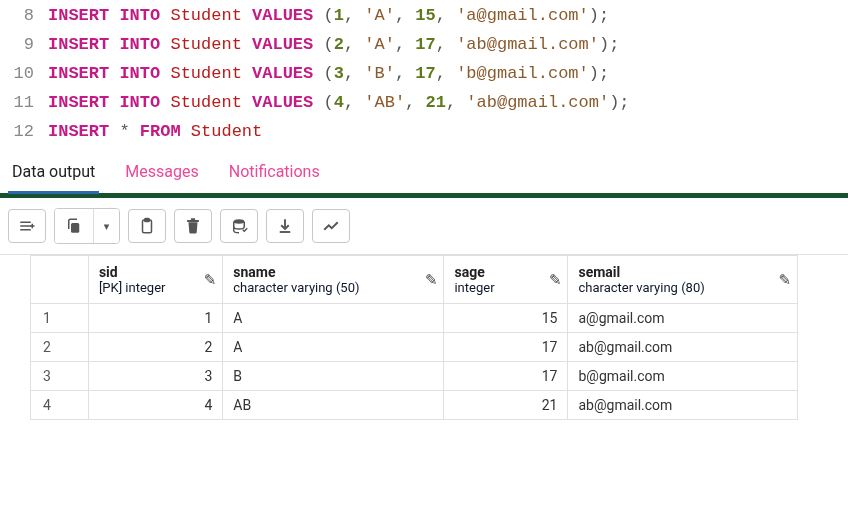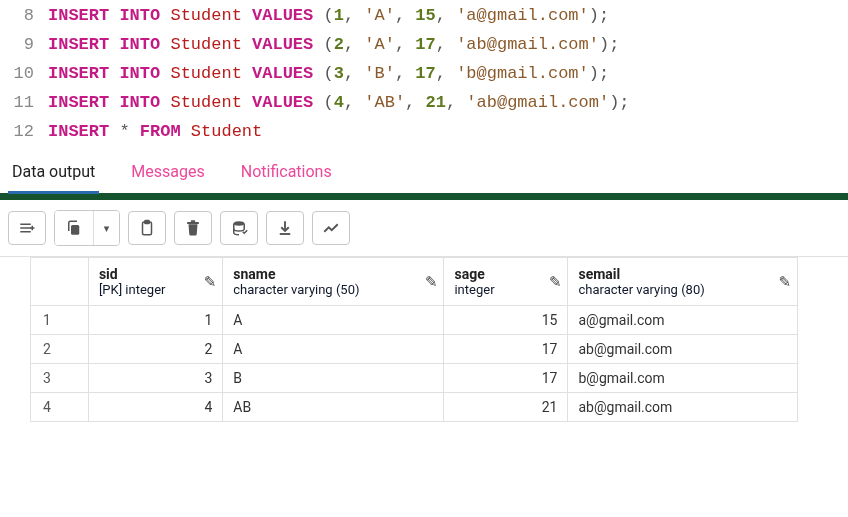--- a/index.html
+++ b/index.html
@@ -37,23 +37,23 @@
   }
   .kw { color: #c41a86; font-weight: bold; }
   .ident { color: #b91c1c; }
   .num { color: #5f7a1e; font-weight: bold; }
   .str { color: #8b5a2b; }
   .punct { color: #555; }
   .op { color: #555; }
 
   .tabs {
     display: flex;
-    border-bottom: 7px solid #14532d;
+    border-bottom: 5px solid #14532d;
     padding: 0;
-    gap: 28px;
+    gap: 22px;
     padding-left: 8px;
     align-items: flex-start;
   }
   .tab {
     padding: 8px 4px 10px 4px;
     font-size: 16px;
     color: #ec4899;
     cursor: pointer;
     border-bottom: 3px solid transparent;
     margin-bottom: -1px;

